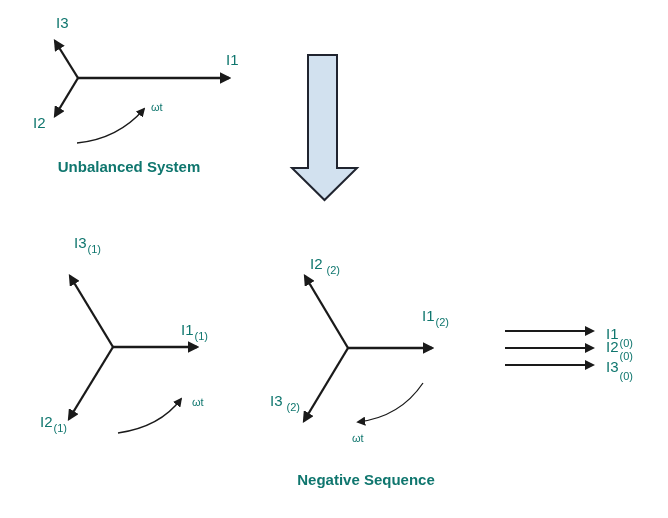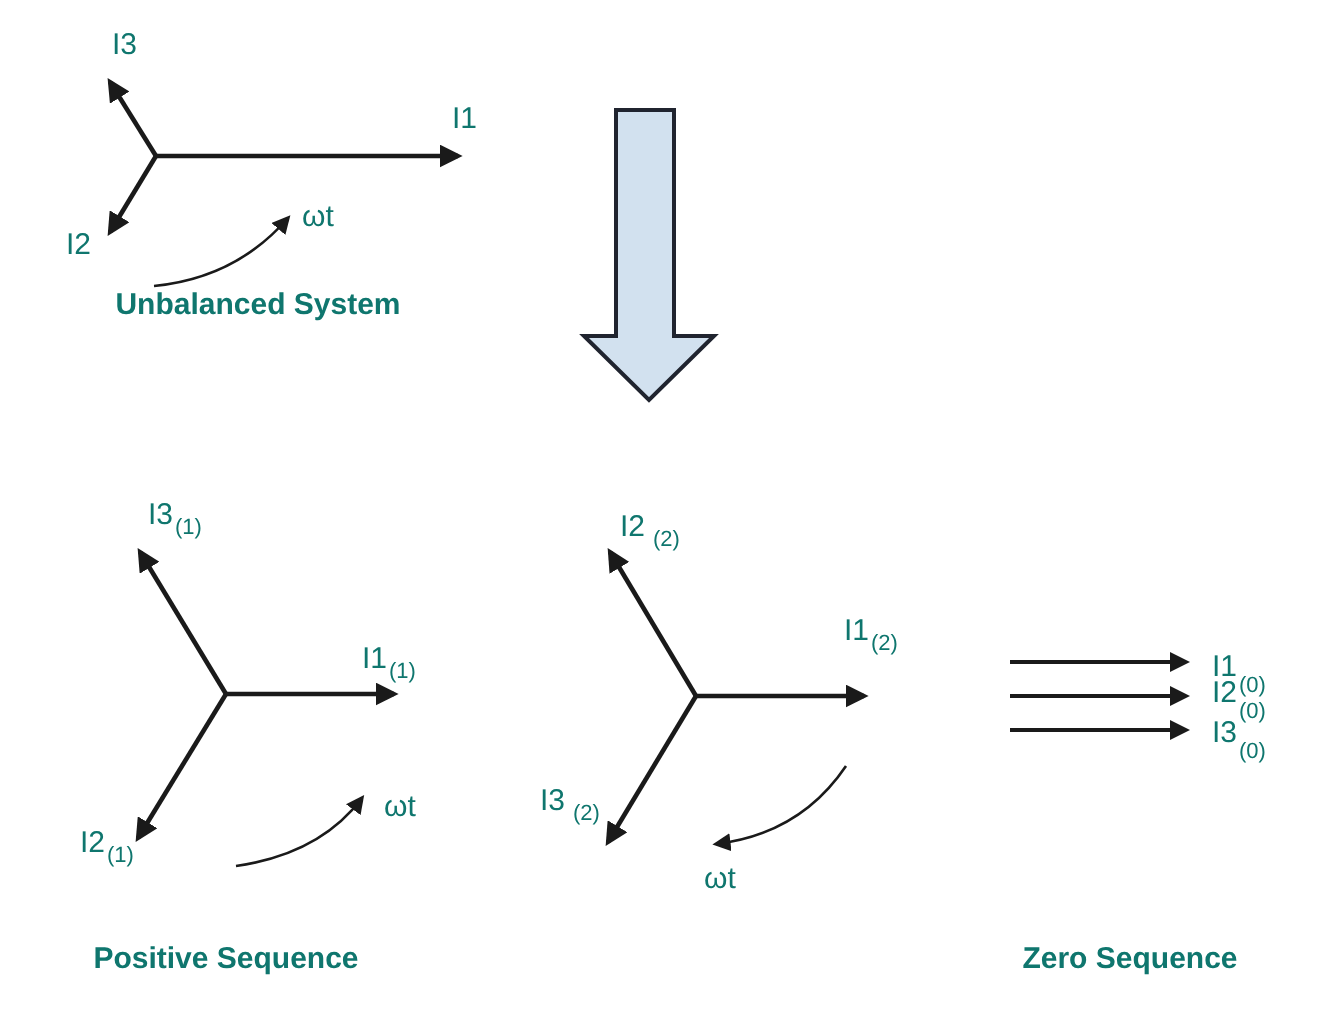--- a/index.html
+++ b/index.html
@@ -32,21 +32,21 @@
     font-size: 11px;
     position: relative;
     top: 5px;
     margin-left: 1px;
   }
   .plabel .sub.gap  { margin-left: 4px; }
   .plabel .sub.drop { top: 8px; }
 
   .omega {
     position: absolute;
-    font-size: 15px;
+    font-size: 11px;
     line-height: 1.1;
     white-space: nowrap;
   }
   .caption {
     position: absolute;
     font-size: 15px;
     font-weight: bold;
     text-align: center;
     white-space: nowrap;
   }
@@ -93,49 +93,48 @@
       <line class="ink zline" x1="505" y1="331" x2="593" y2="331" marker-end="url(#ah)"></line>
       <line class="ink zline" x1="505" y1="348" x2="593" y2="348" marker-end="url(#ah)"></line>
       <line class="ink zline" x1="505" y1="365" x2="593" y2="365" marker-end="url(#ah)"></line>
     </g>
   </svg>
 
   <div class="plabel" style="left:56px; top:15px">I3</div>
   <div class="plabel" style="left:226px; top:52px">I1</div>
   <div class="plabel" style="left:33px; top:115px">I2</div>
   <div class="omega" style="left:151px; top:101px">ωt</div>
-  <div class="caption" style="left:49px; top:144px; width:160px">Unbalanced System</div>
+  <div class="caption" style="left:49px; top:158px; width:160px">Unbalanced System</div>
 
-  <div class="plabel" style="left:74px; top:250px">
+  <div class="plabel" style="left:74px; top:235px">
     <span>I3</span><span class="sub">(1)</span>
   </div>
   <div class="plabel" style="left:181px; top:322px">
     <span>I1</span><span class="sub">(1)</span>
   </div>
   <div class="plabel" style="left:40px; top:414px">
     <span>I2</span><span class="sub">(1)</span>
   </div>
   <div class="omega" style="left:192px; top:396px">ωt</div>
-  <div class="caption" style="left:37px; top:471px; width:152px">Positive Sequence</div>
 
   <div class="plabel" style="left:310px; top:256px">
     <span>I2</span><span class="sub gap">(2)</span>
   </div>
   <div class="plabel" style="left:422px; top:308px">
     <span>I1</span><span class="sub">(2)</span>
   </div>
   <div class="plabel" style="left:270px; top:393px">
     <span>I3</span><span class="sub gap">(2)</span>
   </div>
   <div class="omega" style="left:352px; top:432px">ωt</div>
+  <div class="caption" style="left:290px; top:471px; width:152px">Negative Sequence</div>
 
   <div class="plabel" style="left:606px; top:326px">
     <span>I1</span><span class="sub drop">(0)</span>
   </div>
   <div class="plabel" style="left:606px; top:339px">
     <span>I2</span><span class="sub drop">(0)</span>
   </div>
   <div class="plabel" style="left:606px; top:359px">
     <span>I3</span><span class="sub drop">(0)</span>
   </div>
-  <div class="caption" style="left:504px; top:471px; width:122px">Zero Sequence</div>
 
 </div>
 
 </body></html>

